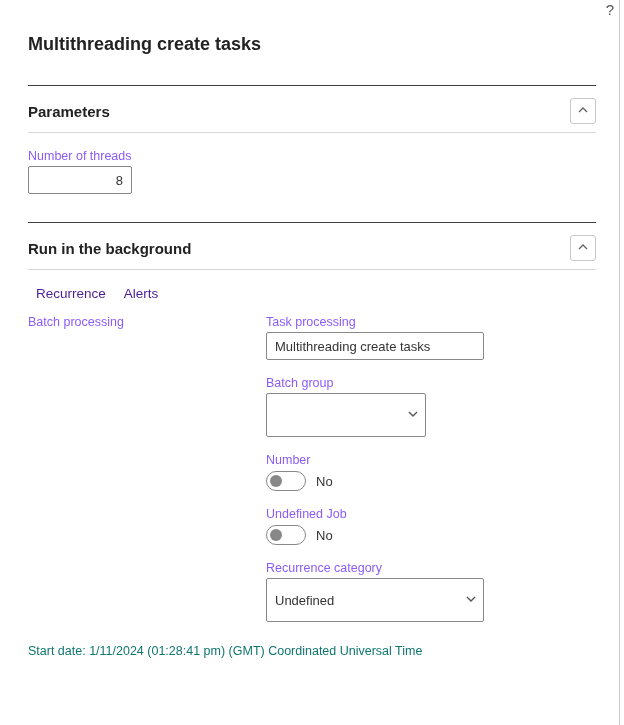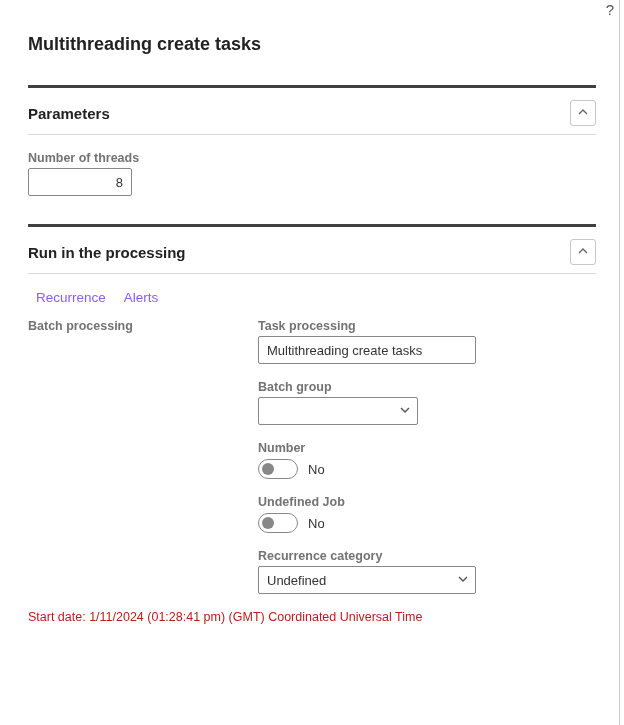--- a/index.html
+++ b/index.html
@@ -32,21 +32,21 @@
     padding: 20px 28px 0 28px;
   }
   .page-title {
     font-size: 18px;
     font-weight: 600;
     color: #222;
     margin-top: 14px;
     margin-bottom: 30px;
   }
   .section {
-    border-top: 3px solid #404040;
+    border-top: 1px solid #404040;
     padding-top: 12px;
     padding-bottom: 12px;
     position: relative;
   }
   .section-header {
     display: flex;
     justify-content: space-between;
     align-items: center;
     margin-bottom: 8px;
   }
@@ -69,50 +69,49 @@
     font-size: 11px;
   }
   .section-divider {
     border: none;
     border-top: 1px solid #d8d8d8;
     margin-top: 4px;
     margin-bottom: 16px;
   }
   .field-label {
     font-size: 12.5px;
-    color: #737373;
+    color: #8b5cf6;
     margin-bottom: 3px;
     display: block;
-    font-weight: bold;
   }
   .num-input {
     width: 104px;
     height: 28px;
     border: 1px solid #888;
     border-radius: 2px;
     padding: 2px 8px;
     text-align: right;
     font-size: 13px;
     color: #333;
   }
   .tabs {
     display: flex;
     gap: 18px;
     margin-top: 2px;
     margin-bottom: 14px;
     padding-left: 8px;
   }
   .tab {
-    color: #8b5cf6;
+    color: #4c1d95;
     font-size: 13.5px;
     cursor: pointer;
   }
   .two-col {
     display: flex;
-    gap: 20px;
+    gap: 28px;
   }
   .col-left { width: 210px; }
   .col-right { flex: 1; }
   .field-block {
     margin-bottom: 16px;
   }
   .toggle-wrap {
     display: flex;
     align-items: center;
     gap: 10px;
@@ -161,21 +160,21 @@
     border-radius: 2px;
     padding: 2px 8px;
     font-size: 13px;
     color: #333;
   }
   .select-wrap {
     position: relative;
     display: inline-block;
   }
   .select-box {
-    height: 28px;
+    height: 44px;
     border: 1px solid #888;
     border-radius: 2px;
     padding: 4px 34px 4px 8px;
     font-size: 13px;
     color: #333;
     background: #fff;
     display: flex;
     align-items: center;
     cursor: pointer;
   }
@@ -185,21 +184,22 @@
     top: 50%;
     transform: translateY(-50%);
     font-size: 11px;
     color: #555;
     pointer-events: none;
   }
   .bg-select { width: 160px; }
   .mon-select { width: 218px; }
   .start-date {
     font-size: 12.5px;
-    color: #b91c1c;
+    color: #0f766e;
+    margin-top: 6px;
   }
   svg.chev { width: 10px; height: 10px; }
 </style>
 </head>
 <body>
 
 <div class="right-border"></div>
 
 <span class="help-icon">?</span>
 
@@ -220,21 +220,21 @@
     </div>
     <hr class="section-divider">
     <div class="field-block">
       <label class="field-label">Number of threads</label>
       <input class="num-input" value="8" style="">
     </div>
   </div>
 
   <div class="section">
     <div class="section-header">
-      <span class="section-title">Run in the processing</span>
+      <span class="section-title">Run in the background</span>
       <div class="collapse-btn">
         <span>
           <svg class="chev" viewBox="0 0 10 10">
               <path d="M1 7 L5 3 L9 7" stroke="#666" stroke-width="1.4" fill="none"></path>
             </svg>
         </span>
       </div>
     </div>
     <hr class="section-divider">
 

